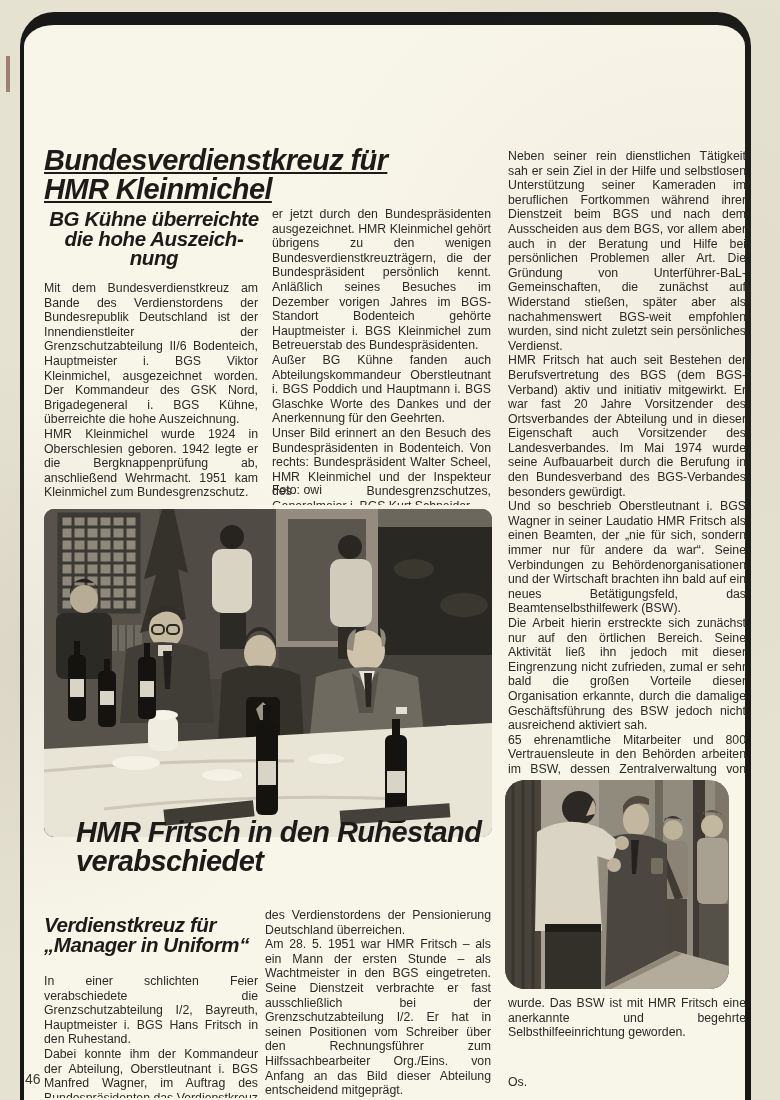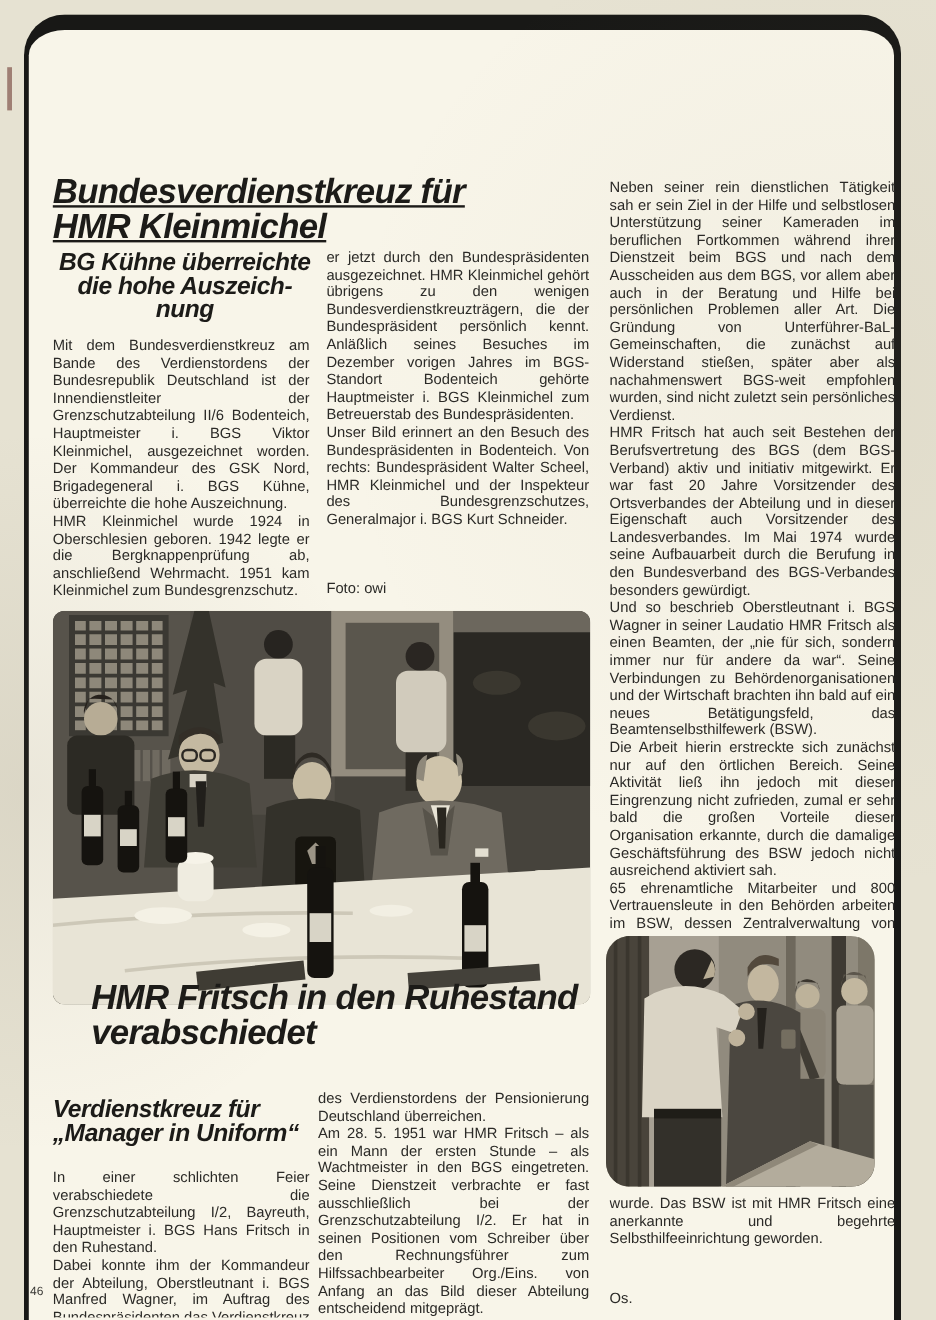--- a/index.html
+++ b/index.html
@@ -43,21 +43,21 @@
   #a2c1{left:44px;top:974px;width:214px;height:124px;}
   #a2c2{left:265px;top:908px;width:226px;height:190px;}
   #a2c3b{left:508px;top:996px;width:238px;height:102px;}
   .credit{
     position:absolute;z-index:3;color:#2b2a27;font-size:12.3px;line-height:14.6px;text-align:left;
   }
   #credit1{left:272px;top:483px;width:219px;}
   #sig{left:508px;top:1075px;width:238px;}
   #pagenum{
     position:absolute;left:25px;top:1071px;z-index:3;
-    font-size:10px;color:#3a3935;
+    font-size:14px;color:#3a3935;
   }
   .photo{position:absolute;z-index:2;overflow:hidden;}
   #photo1{left:44px;top:509px;width:448px;height:328px;border-radius:10px;}
   #photo2{left:505px;top:780px;width:224px;height:209px;border-radius:20px;}
   .photo svg{display:block;width:100%;height:100%;}
 </style>
 </head>
 <body>
 
 <div class="frame"></div>
@@ -70,20 +70,21 @@
 nung</h2>
 
 <div id="a1c1" class="body">
   <p>Mit dem Bundesverdienstkreuz am Bande des Verdienstordens der Bundesrepublik Deutschland ist der Innendienstleiter der Grenzschutzabteilung II/6 Bodenteich, Hauptmeister i. BGS Viktor Kleinmichel, ausgezeichnet worden. Der Kommandeur des GSK Nord, Brigadegeneral i. BGS Kühne, überreichte die hohe Auszeichnung.</p>
   <p>HMR Kleinmichel wurde 1924 in Oberschlesien geboren. 1942 legte er die Bergknappenprüfung ab, anschließend Wehrmacht. 1951 kam Kleinmichel zum Bundesgrenzschutz.</p>
   <p>Für seine Verdienste um den BGS wurde</p>
 </div>
 
 <div id="a1c2" class="body">
   <p>er jetzt durch den Bundespräsidenten ausgezeichnet. HMR Kleinmichel gehört übrigens zu den wenigen Bundesverdienstkreuzträgern, die der Bundespräsident persönlich kennt. Anläßlich seines Besuches im Dezember vorigen Jahres im BGS-Standort Bodenteich gehörte Hauptmeister i. BGS Kleinmichel zum Betreuerstab des Bundespräsidenten.</p>
+  <p>Außer BG Kühne fanden auch Abteilungskommandeur Oberstleutnant i. BGS Poddich und Hauptmann i. BGS Glaschke Worte des Dankes und der Anerkennung für den Geehrten.</p>
   <p>Unser Bild erinnert an den Besuch des Bundespräsidenten in Bodenteich. Von rechts: Bundespräsident Walter Scheel, HMR Kleinmichel und der Inspekteur des Bundesgrenzschutzes, Generalmajor i. BGS Kurt Schneider.</p>
 </div>
 <div id="credit1" class="credit">Foto: owi</div>
 
 <div id="photo1" class="photo">
   <svg viewBox="0 0 448 328" preserveAspectRatio="none">
     <rect width="448" height="328" fill="#46433c"></rect>
     <rect x="0" y="0" width="115" height="328" fill="#57534b"></rect>
     <rect x="115" y="0" width="120" height="170" fill="#504c45"></rect>
     <g>

